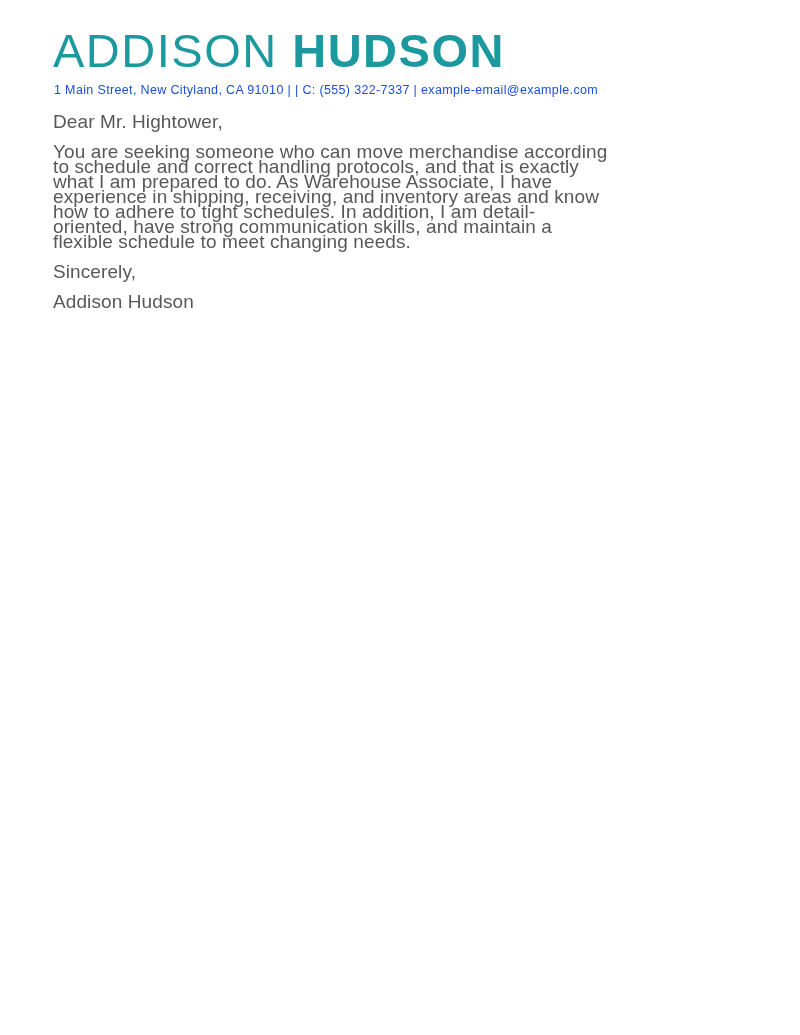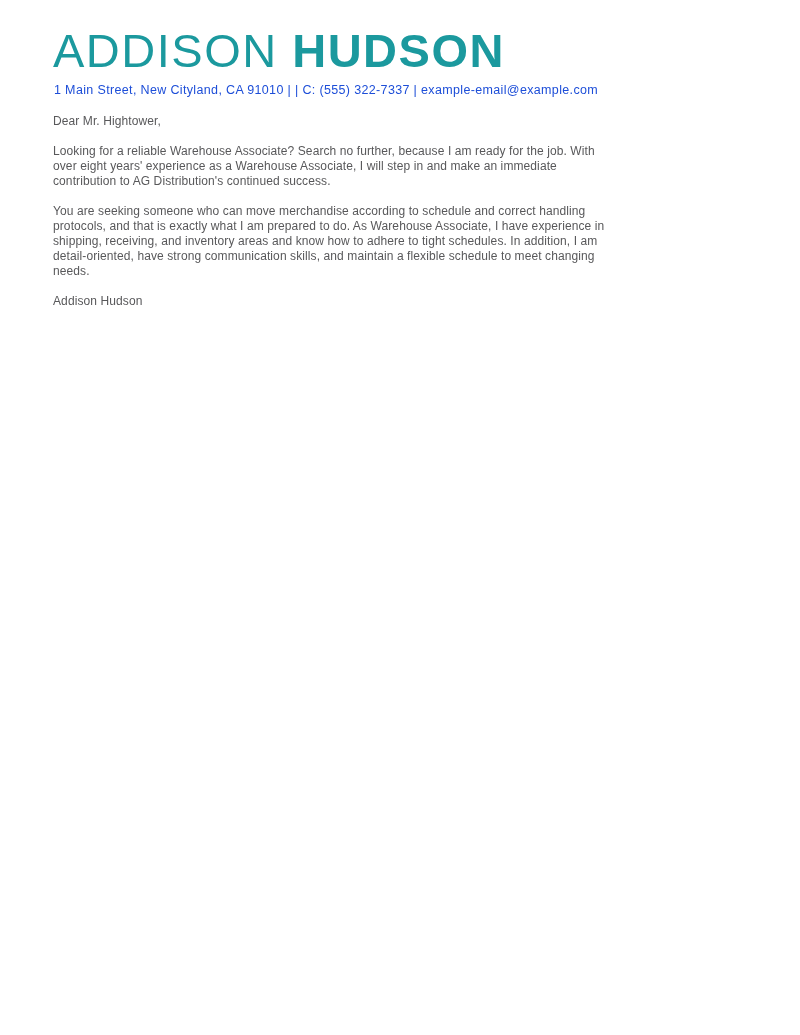--- a/index.html
+++ b/index.html
@@ -35,21 +35,21 @@
     margin: 8px 0 0 1px;
     font-size: 12.5px;
     letter-spacing: 0.35px;
     color: #1d4ed8;
     font-weight: 400;
   }
   .letter-body {
     margin-top: 17px;
     max-width: 697px;
     color: #58585a;
-    font-size: 12px;
+    font-size: 19px;
     line-height: 15px;
     letter-spacing: 0.1px;
   }
   .letter-body p {
     margin: 0 0 15px 0;
   }
   .salutation {
     margin-bottom: 15px;
   }
   .closing {
@@ -65,23 +65,23 @@
 <div class="page">
 
   <h1 class="name"><span class="first">ADDISON</span><span>&nbsp;</span><span class="last">HUDSON</span></h1>
 
   <p class="contact-line">1 Main Street, New Cityland, CA 91010 |  | C: (555) 322-7337 | example-email@example.com</p>
 
   <div class="letter-body">
 
     <p class="salutation">Dear Mr. Hightower,</p>
 
-    <p class="paragraph">Looking for a reliable Warehouse Associate? Search no further, because I am ready for the job. With over eight years' experience as a Warehouse Associate, I will step in and make an immediate contribution to AG Distribution's continued success.</p>
 
     <p class="paragraph">You are seeking someone who can move merchandise according to schedule and correct handling protocols, and that is exactly what I am prepared to do. As Warehouse Associate, I have experience in shipping, receiving, and inventory areas and know how to adhere to tight schedules. In addition, I am detail-oriented, have strong communication skills, and maintain a flexible schedule to meet changing needs.</p>
 
 
+    <p class="closing">Sincerely,</p>
 
     <p class="signature">Addison Hudson</p>
 
   </div>
 
 </div>
 
 </body></html>

